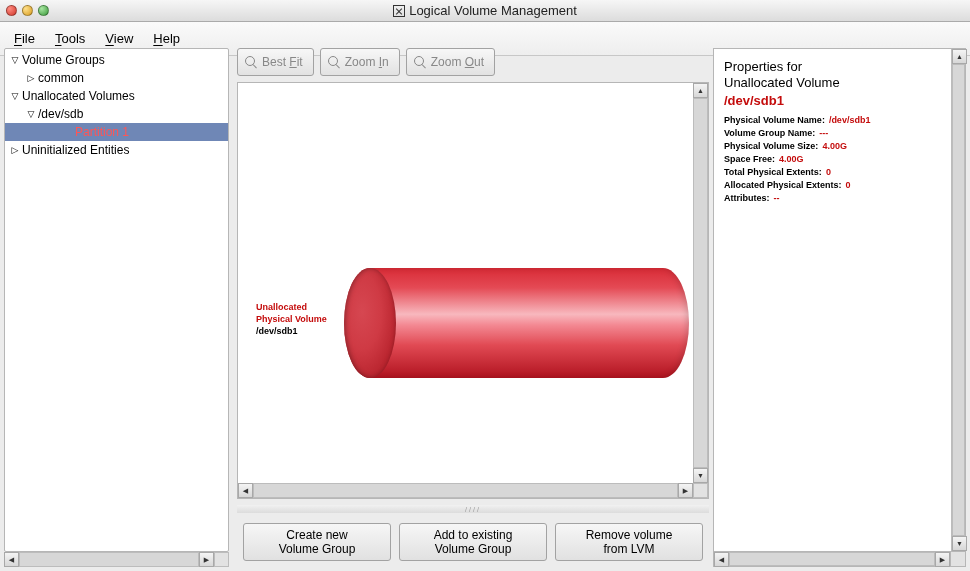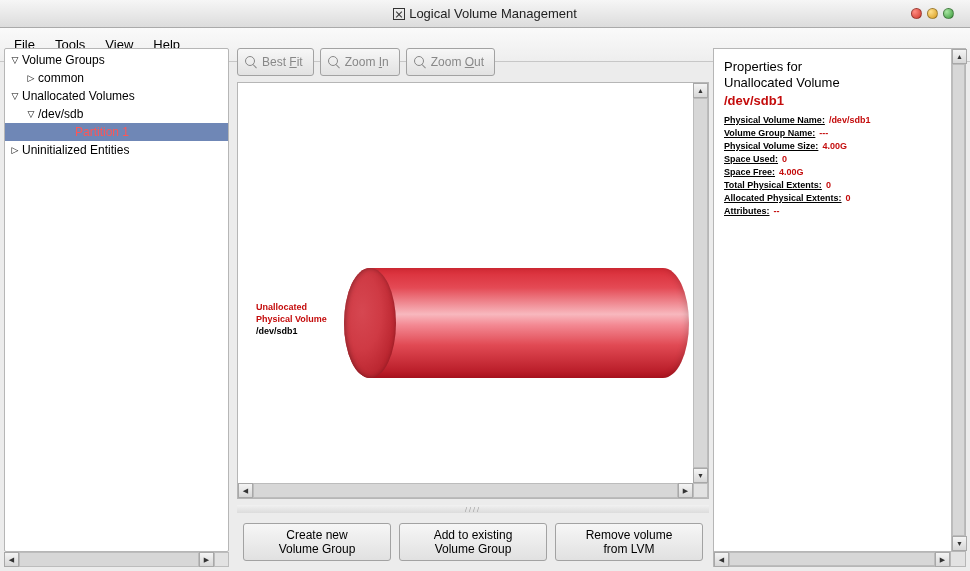--- a/index.html
+++ b/index.html
@@ -1,19 +1,19 @@
 <!DOCTYPE html>
 <html><head>
 <meta charset="utf-8">
 <style>
   * { box-sizing: border-box; margin: 0; padding: 0; font-family: "Helvetica", "Arial", sans-serif; }
   body { width: 970px; height: 571px; background: #ececec; overflow: hidden; position: relative; }
 
   
-  .titlebar { height: 28px; background: linear-gradient(#f6f6f6,#dcdcdc); border-bottom: 1px solid #aaa; display: flex; align-items: center; padding: 7px 6px; justify-content: flex-end; }
+  .titlebar { height: 22px; background: linear-gradient(#f6f6f6,#dcdcdc); border-bottom: 1px solid #aaa; display: flex; align-items: center; padding: 7px 6px; }
   .traffic { display: flex; gap: 5px; margin-right: 10px; }
   .tl { width: 11px; height: 11px; border-radius: 50%; border: 1px solid rgba(0,0,0,.3); }
   .tl.red { background: radial-gradient(circle at 30% 30%, #ff8b81, #d0382b); }
   .tl.yel { background: radial-gradient(circle at 30% 30%, #ffe08b, #d89c1f); }
   .tl.grn { background: radial-gradient(circle at 30% 30%, #a8e6a1, #3b9a3b); }
   .titlecenter { position:absolute; left:0; right:0; text-align:center; font-size:13px; color:#222; pointer-events:none; }
   .xicon { display:inline-block; width:12px; height:12px; border:1px solid #333; position:relative; vertical-align:-2px; margin-right:4px; }
   .xicon::before, .xicon::after { content:""; position:absolute; left:1px; right:1px; top:50%; border-top:1px solid #333; }
   .xicon::before { transform: rotate(45deg); }
   .xicon::after  { transform: rotate(-45deg); }
@@ -72,21 +72,21 @@
 
   .actionbar { display:flex; gap:8px; padding:4px 6px 6px;align-items:flex-end; }
   .abtn { flex:1; height:38px; background:linear-gradient(#f6f6f6,#e1e1e1); border:1px solid #a2a2a2; border-radius:3px; font-size:12px; display:flex; align-items:center; justify-content:center; text-align:center; line-height:14px; }
 
   .rightpane { width:257px; display:flex; flex-direction:column; padding:4px 4px 4px 0; }
   .proppanel { flex:1; display:flex; }
   .propbody { flex:1; background:#fff; border:1px solid #b6b6b6; border-right:none; padding:10px 8px 8px 10px; overflow:hidden; }
   .propbody h3 { font-size:13px; font-weight:normal; line-height:16px; }
   .propbody .dev { color:#c40c0c; font-weight:bold; font-size:13px; margin-top:2px; margin-bottom:6px; }
   .kv { font-size:9px; line-height:13px; }
-  .kv .k { font-weight:bold; color:#000;text-decoration:underline; }
+  .kv .k { font-weight:bold; color:#000; }
   .kv .v { color:#c40c0c; font-weight:bold; margin-left:4px; }
   .prop-v { width:15px; display:flex; flex-direction:column; background:#e2e2e2; border:1px solid #b6b6b6; border-left:1px solid #bcbcbc; }
   .rightbottom { height:15px; display:flex; }
   .rightbottom .h { flex:1; display:flex; background:#e2e2e2; border:1px solid #b6b6b6; border-top:none; }
   .rightbottom .corner { width:15px; background:#e2e2e2; border:1px solid #b6b6b6; border-top:none; border-left:none; }
 </style>
 </head>
 <body>
 
 <div class="titlebar">
@@ -205,21 +205,20 @@
   </div>
 
   <div class="rightpane">
     <div class="proppanel">
       <div class="propbody">
         <h3><span>Properties for</span><br><span>Unallocated Volume</span></h3>
         <div class="dev">/dev/sdb1</div>
         <div class="kv"><span class="k">Physical Volume Name:</span><span class="v">/dev/sdb1</span></div>
         <div class="kv"><span class="k">Volume Group Name:</span><span class="v">---</span></div>
         <div class="kv"><span class="k">Physical Volume Size:</span><span class="v">4.00G</span></div>
-        <div class="kv"><span class="k">Space Used:</span><span class="v">0</span></div>
         <div class="kv"><span class="k">Space Free:</span><span class="v">4.00G</span></div>
         <div class="kv"><span class="k">Total Physical Extents:</span><span class="v">0</span></div>
         <div class="kv"><span class="k">Allocated Physical Extents:</span><span class="v">0</span></div>
         <div class="kv"><span class="k">Attributes:</span><span class="v">--</span></div>
       </div>
       <div class="prop-v">
         <div class="sbtn">▲</div>
         <div class="strack"></div>
         <div class="sbtn">▼</div>
       </div>

